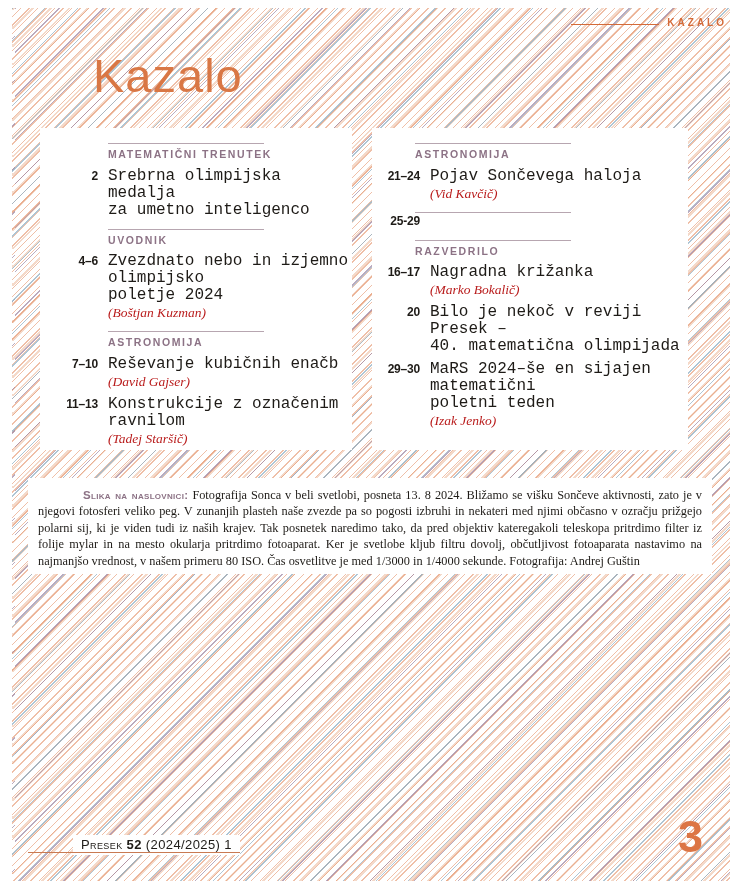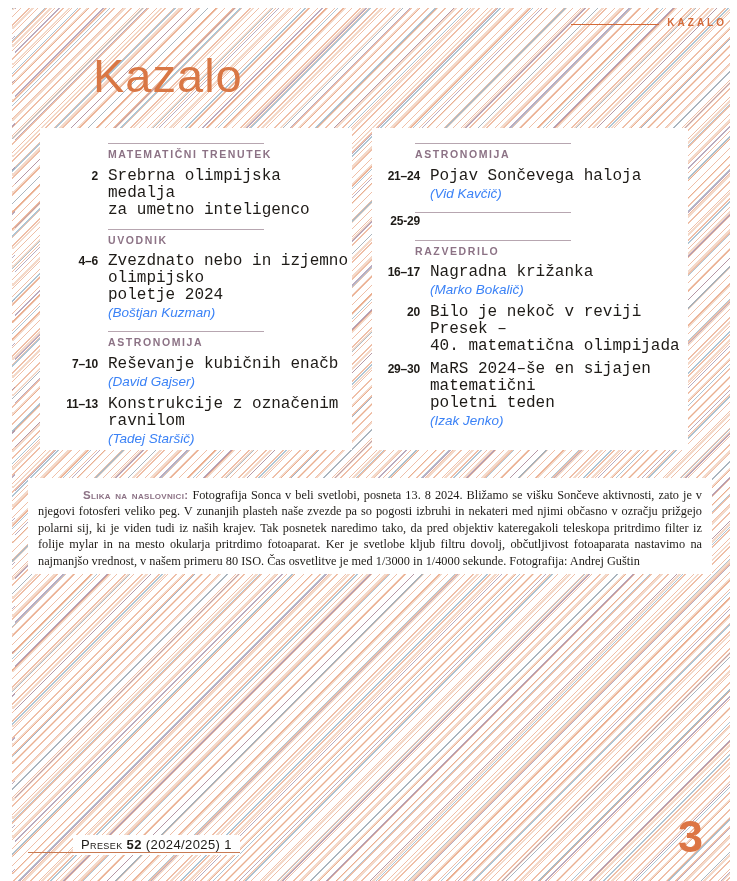--- a/index.html
+++ b/index.html
@@ -45,22 +45,22 @@
   .toc-box.left .entry{grid-template-columns:58px 1fr;}
   .toc-box.right .entry{grid-template-columns:48px 1fr;}
   .pages{
     text-align:right;font-size:12px;font-weight:bold;color:#1e1b17;
     line-height:17px;white-space:nowrap;letter-spacing:-0.2px;
   }
   .entry-title{
     font-family:Liberation Mono, monospace;font-size:16px;color:#1e1b17;line-height:17px;
   }
   .entry-author{
-    font-family:Liberation Sans, sans-serif;font-style:italic;font-size:13.5px;
-    color:#3b82f6;line-height:17px;
+    font-family:Liberation Serif, serif;font-style:italic;font-size:13.5px;
+    color:#b91c1c;line-height:17px;
   }
   .caption-box{
     position:absolute;left:28px;top:478px;width:684px;height:96px;background:#ffffff;
     box-sizing:border-box;padding:9px 10px 0 10px;
   }
   .caption{
     margin:0;text-align:justify;font-family:"Liberation Serif",serif;
     font-size:12.3px;line-height:16.4px;color:#1e1b17;
   }
   .caption-label{

